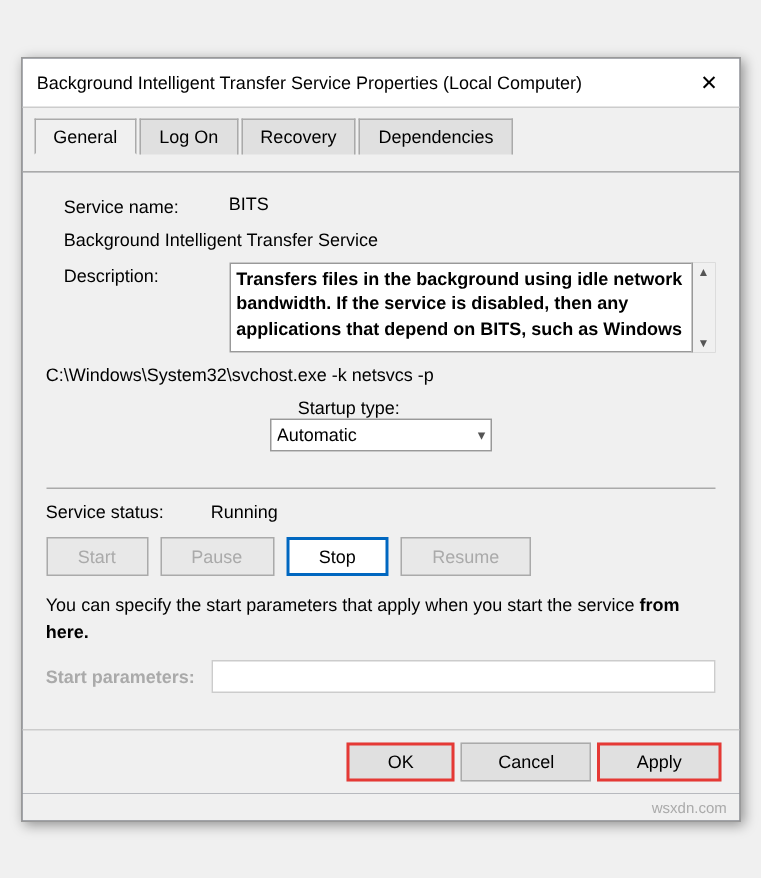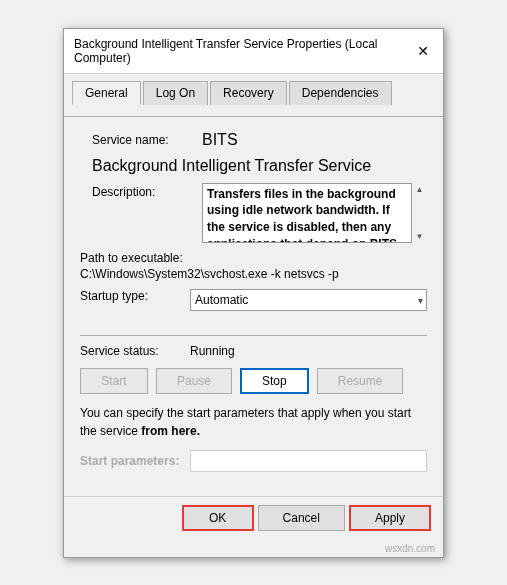--- a/index.html
+++ b/index.html
@@ -8,21 +8,21 @@
       font-size: 12px;
       background: #f0f0f0;
       display: flex;
       justify-content: center;
       align-items: center;
       width: 507px;
       height: 585px;
       overflow: hidden;
     }
     .window {
-      width: 381px;
+      width: 480px;
       background: #0f172a;
       border: 1px solid #999;
       box-shadow: 2px 2px 8px rgba(0,0,0,0.4);
     }
     .title-bar {
       background: #fff;
       padding: 8px 10px;
       display: flex;
       align-items: center;
       justify-content: space-between;
@@ -78,21 +78,21 @@
     .field-label {
       width: 110px;
       min-width: 110px;
       color: #000;
       font-size: 12px;
       padding-top: 2px;
     }
     .field-value {
       flex: 1;
       color: #000;
-      font-size: 16px;
+      font-size: 12px;
     }
     .description-box {
       flex: 1;
       border: 1px solid #999;
       background: #fff;
       height: 60px;
       overflow-y: auto;
       padding: 2px 4px;
       font-size: 12px;
       line-height: 1.4;
@@ -125,22 +125,23 @@
       font-size: 12px;
       margin-bottom: 2px;
     }
     .path-value {
       color: #000;
       font-size: 12px;
       margin-left: 0;
     }
     .startup-row {
       display: flex;
-      align-items: flex-start;
+      align-items: center;
       margin-bottom: 24px;
+      flex-direction: column;
     }
     .startup-label {
       width: 110px;
       min-width: 110px;
       font-size: 12px;
       color: #000;
     }
     .select-wrapper {
       flex: 1;
       position: relative;
@@ -304,21 +305,20 @@
           <div class="desc-content">Transfers files in the background using idle network bandwidth. If the service is disabled, then any applications that depend on BITS, such as Windows</div>
         </div>
         <div class="description-scroll">
           <span class="scroll-arrow">▲</span>
           <span class="scroll-arrow">▼</span>
         </div>
       </div>
     </div>
 
     <div class="path-row">
-      <div class="path-label">Path to executable:</div>
       <div class="path-value">C:\Windows\System32\svchost.exe -k netsvcs -p</div>
     </div>
 
     <div class="startup-row">
       <span class="startup-label">Startup type:</span>
       <div class="select-wrapper">
         <select>
           <option value="Automatic">Automatic</option>
           <option value="Automatic (Delayed Start)">Automatic (Delayed Start)</option>
           <option value="Manual">Manual</option>

